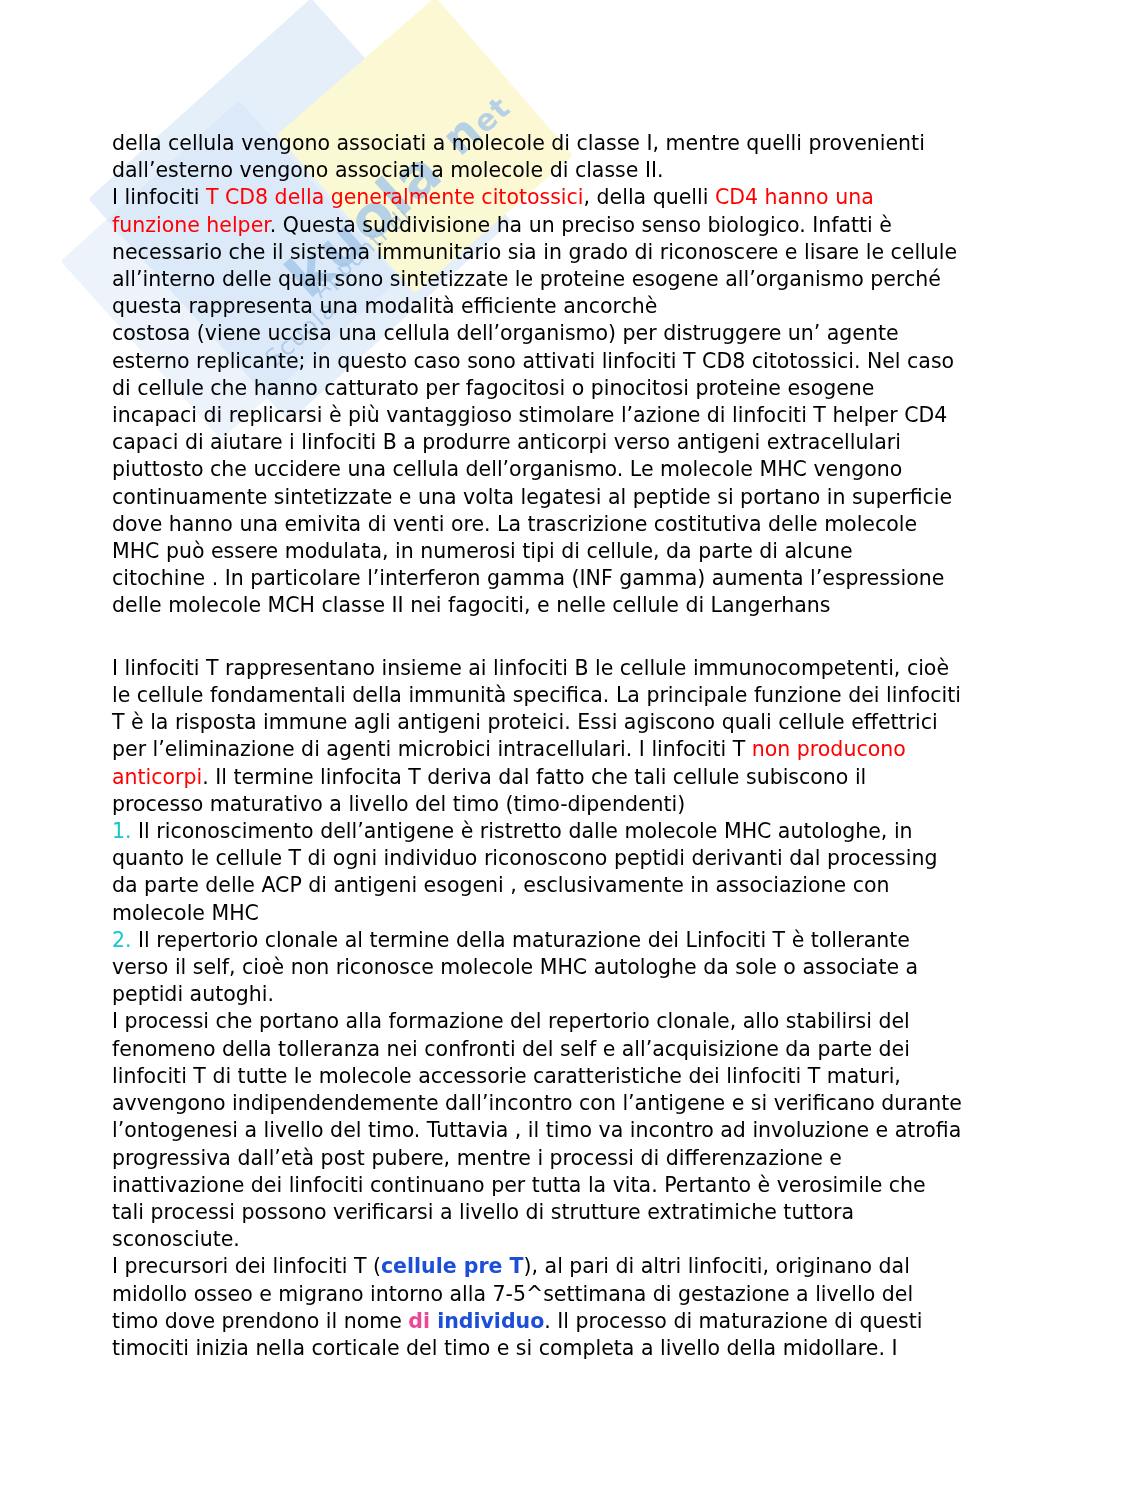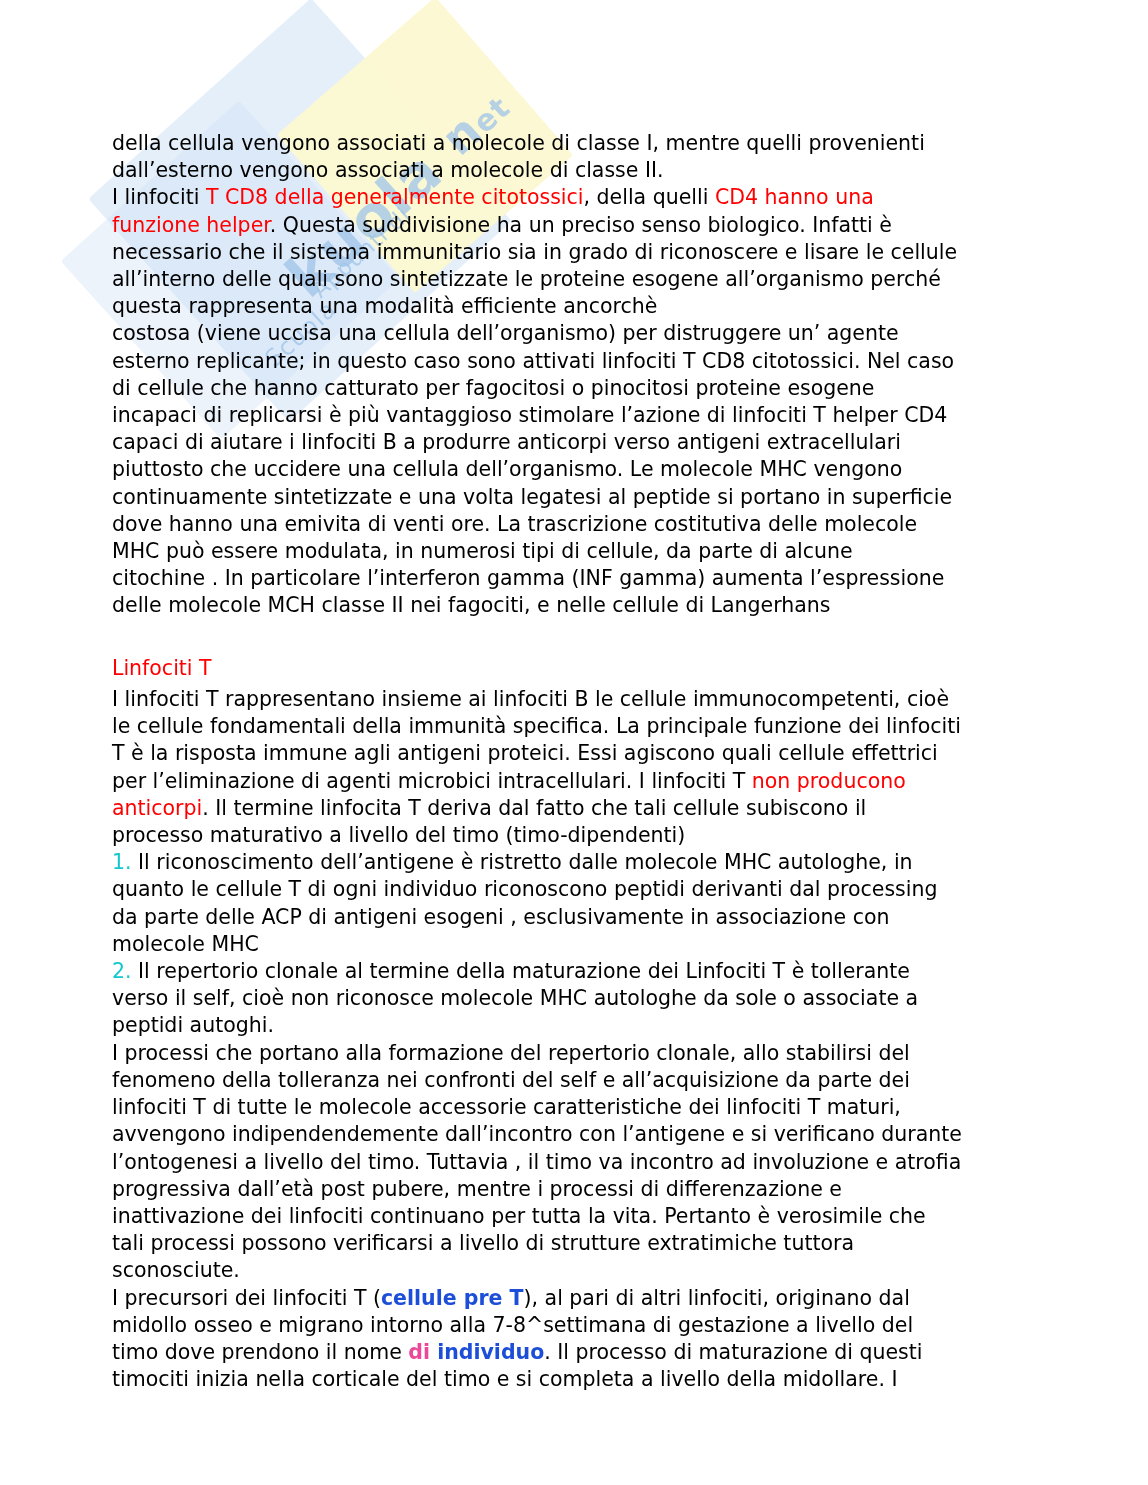--- a/index.html
+++ b/index.html
@@ -94,21 +94,20 @@
 di cellule che hanno catturato per fagocitosi o pinocitosi proteine esogene
 incapaci di replicarsi è più vantaggioso stimolare l’azione di linfociti T helper CD4
 capaci di aiutare i linfociti B a produrre anticorpi verso antigeni extracellulari
 piuttosto che uccidere una cellula dell’organismo. Le molecole MHC vengono
 continuamente sintetizzate e una volta legatesi al peptide si portano in superficie
 dove hanno una emivita di venti ore. La trascrizione costitutiva delle molecole
 MHC può essere modulata, in numerosi tipi di cellule, da parte di alcune
 citochine . In particolare l’interferon gamma (INF gamma) aumenta l’espressione
 delle molecole MCH classe II nei fagociti, e nelle cellule di Langerhans</span></p>
     <div class="spacer"></div>
-    <p class="para"><span class="red">Linfociti T</span></p>
     <p class="para"><span>I linfociti T rappresentano insieme ai linfociti B le cellule immunocompetenti, cioè
 le cellule fondamentali della immunità specifica. La principale funzione dei linfociti
 T è la risposta immune agli antigeni proteici. Essi agiscono quali cellule effettrici
 per l’eliminazione di agenti microbici intracellulari. I linfociti T </span><span class="red">non producono
 anticorpi</span><span>. Il termine linfocita T deriva dal fatto che tali cellule subiscono il
 processo maturativo a livello del timo (timo-dipendenti)
 </span><span class="cyan">1.</span><span> Il riconoscimento dell’antigene è ristretto dalle molecole MHC autologhe, in
 quanto le cellule T di ogni individuo riconoscono peptidi derivanti dal processing
 da parte delle ACP di antigeni esogeni , esclusivamente in associazione con
 molecole MHC
@@ -118,16 +117,16 @@
 I processi che portano alla formazione del repertorio clonale, allo stabilirsi del
 fenomeno della tolleranza nei confronti del self e all’acquisizione da parte dei
 linfociti T di tutte le molecole accessorie caratteristiche dei linfociti T maturi,
 avvengono indipendendemente dall’incontro con l’antigene e si verificano durante
 l’ontogenesi a livello del timo. Tuttavia , il timo va incontro ad involuzione e atrofia
 progressiva dall’età post pubere, mentre i processi di differenzazione e
 inattivazione dei linfociti continuano per tutta la vita. Pertanto è verosimile che
 tali processi possono verificarsi a livello di strutture extratimiche tuttora
 sconosciute.
 I precursori dei linfociti T (</span><span class="redb">cellule pre T</span><span>), al pari di altri linfociti, originano dal
-midollo osseo e migrano intorno alla 7-8^settimana di gestazione a livello del
+midollo osseo e migrano intorno alla 7-5^settimana di gestazione a livello del
 timo dove prendono il nome </span><span class="blackb">di </span><span class="redb">individuo</span><span>. Il processo di maturazione di questi
 timociti inizia nella corticale del timo e si completa a livello della midollare. I</span></p>
   </div>
 
 </body></html>

